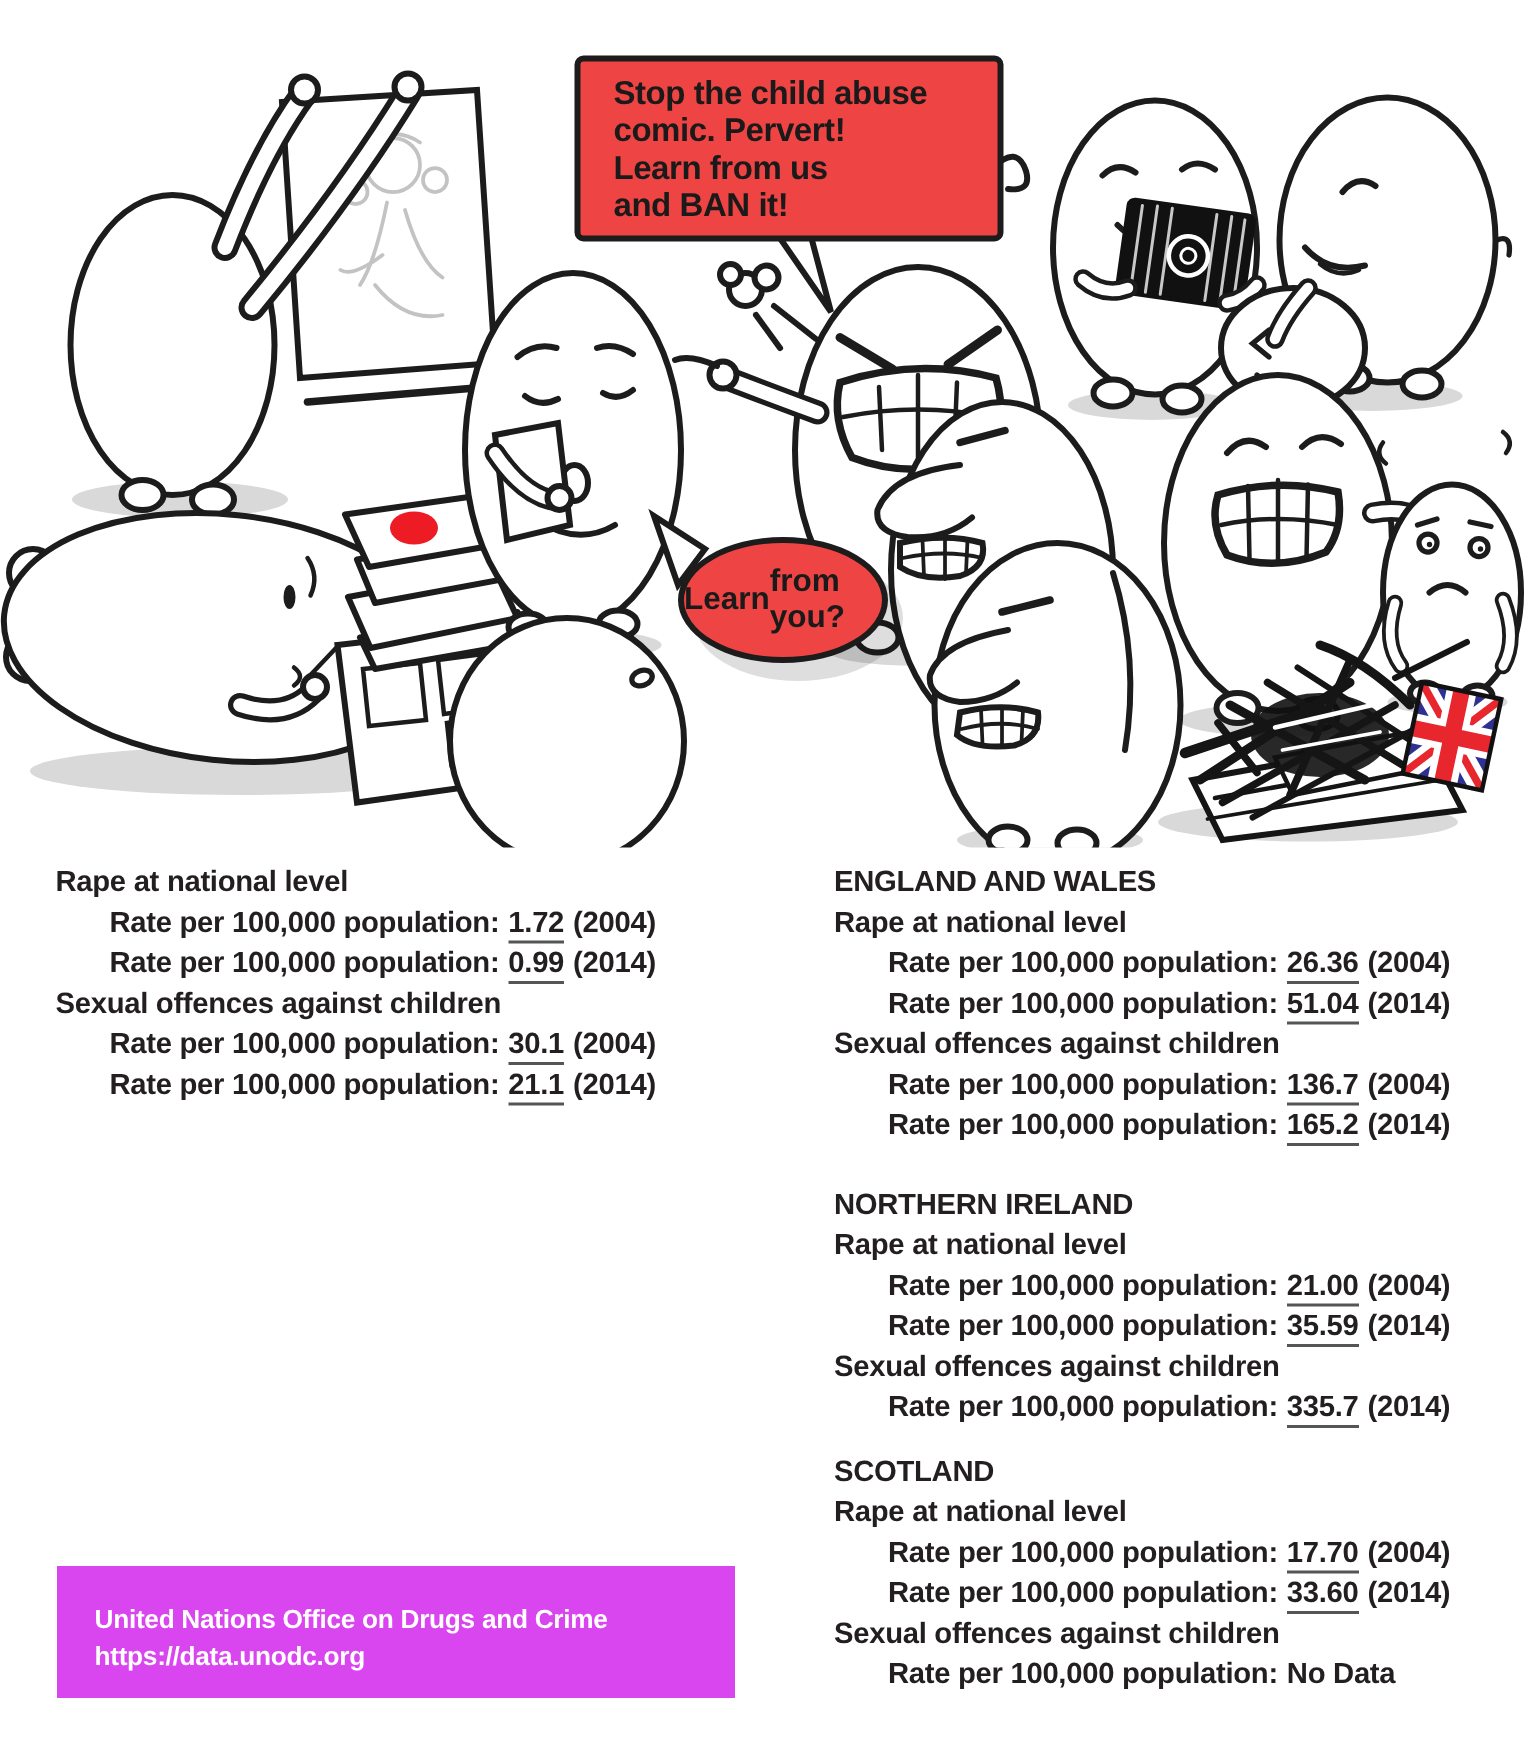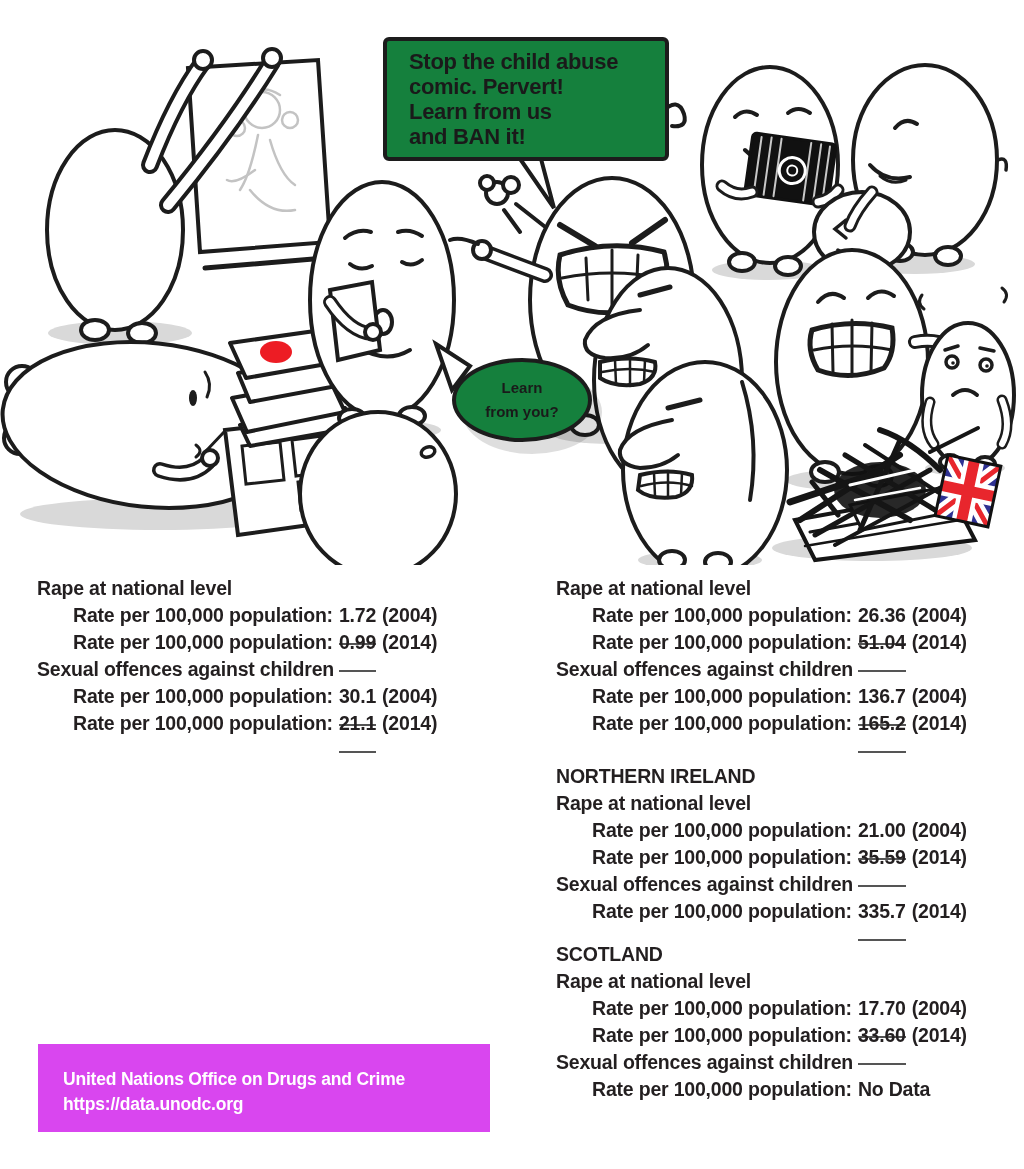--- a/index.html
+++ b/index.html
@@ -1,33 +1,33 @@
 <!DOCTYPE html>
 <html><head>
 <meta charset="utf-8">
 <style>
   html,body{margin:0;padding:0;background:#ffffff;}
   body{width:1024px;height:1169px;position:relative;overflow:hidden;
        font-family:"Liberation Sans","DejaVu Sans",sans-serif;color:#231f20;}
   #art{position:absolute;left:0;top:0;z-index:1;}
-  .bubble{position:absolute;z-index:3;background:#15803d;border:4px solid #1c1c1c;
+  .bubble{position:absolute;z-index:3;background:#ef4444;border:4px solid #1c1c1c;
           font-weight:bold;color:#1a1a1a;}
   #bubble-ban{left:383px;top:37px;width:256px;height:108px;border-radius:6px;
               padding:8px 0 0 22px;font-size:22px;line-height:25px;letter-spacing:-0.3px;}
   #bubble-learn{left:452px;top:358px;width:132px;height:76px;border-radius:50%;
-                display:flex;flex-direction:column;align-items:center;justify-content:center;
-                font-size:15px;line-height:24px;box-shadow:10px 12px 0 rgba(0,0,0,0.13);}
+                display:flex;flex-direction:row;align-items:center;justify-content:center;
+                font-size:21px;line-height:24px;box-shadow:10px 12px 0 rgba(0,0,0,0.13);}
   .stats-col{position:absolute;z-index:3;font-weight:bold;font-size:19.5px;
              line-height:27px;letter-spacing:-0.2px;white-space:nowrap;}
   #col-left{left:37px;top:575px;width:480px;}
   #col-right{left:556px;top:575px;width:468px;}
   .country{margin:0;}
   .gap-a{margin-top:26px;} .gap-b{margin-top:16px;}
   .stat-row{padding-left:36px;}
-  .stat-value{margin-left:6px;border-bottom:2.5px solid #555;padding-bottom:17px;}
+  .stat-value{margin-left:6px;border-bottom:2.5px solid #555;padding-bottom:1px;}
   .stat-value.plain{border-bottom:none;}
   .stat-year{margin-left:6px;}
   #footer-box{position:absolute;z-index:3;left:38px;top:1044px;width:452px;height:88px;
               background:#d946ef;color:#fff;font-weight:bold;font-size:17.5px;line-height:25px;
               box-sizing:border-box;padding:23px 0 0 25px;letter-spacing:-0.2px;}
 </style>
 </head>
 <body>
 
 <svg id="art" width="1024" height="565" viewBox="0 0 1024 565">
@@ -292,20 +292,21 @@
     <div class="stat-row"><span class="stat-label">Rate per 100,000 population:</span><span class="stat-value">1.72</span><span class="stat-year">(2004)</span></div>
     <div class="stat-row"><span class="stat-label">Rate per 100,000 population:</span><span class="stat-value">0.99</span><span class="stat-year">(2014)</span></div>
     <div class="section-title">Sexual offences against children</div>
     <div class="stat-row"><span class="stat-label">Rate per 100,000 population:</span><span class="stat-value">30.1</span><span class="stat-year">(2004)</span></div>
     <div class="stat-row"><span class="stat-label">Rate per 100,000 population:</span><span class="stat-value">21.1</span><span class="stat-year">(2014)</span></div>
   </div>
 </div>
 
 <div class="stats-col" id="col-right">
   <div class="country">
+    <div class="country-name">ENGLAND AND WALES</div>
     <div class="section-title">Rape at national level</div>
     <div class="stat-row"><span class="stat-label">Rate per 100,000 population:</span><span class="stat-value">26.36</span><span class="stat-year">(2004)</span></div>
     <div class="stat-row"><span class="stat-label">Rate per 100,000 population:</span><span class="stat-value">51.04</span><span class="stat-year">(2014)</span></div>
     <div class="section-title">Sexual offences against children</div>
     <div class="stat-row"><span class="stat-label">Rate per 100,000 population:</span><span class="stat-value">136.7</span><span class="stat-year">(2004)</span></div>
     <div class="stat-row"><span class="stat-label">Rate per 100,000 population:</span><span class="stat-value">165.2</span><span class="stat-year">(2014)</span></div>
   </div>
   <div class="country gap-a">
     <div class="country-name">NORTHERN IRELAND</div>
     <div class="section-title">Rape at national level</div>

